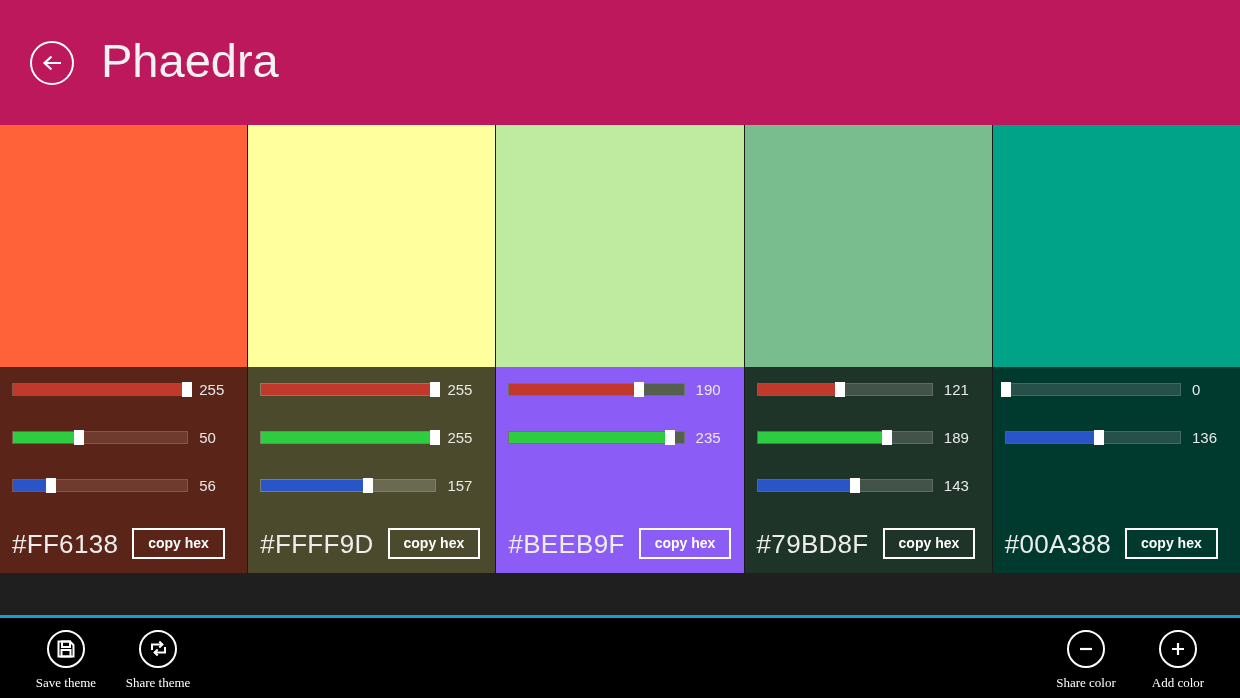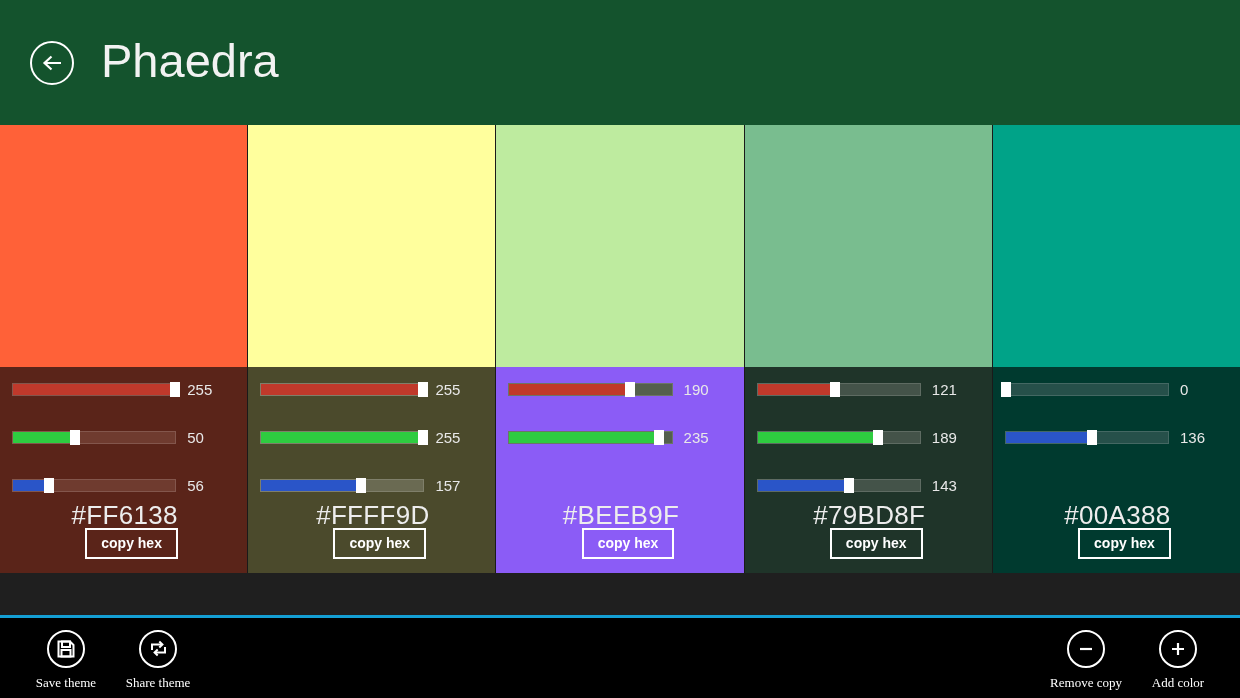--- a/index.html
+++ b/index.html
@@ -20,21 +20,21 @@
     height: 698px;
     background: #1f1f1f;
   }
 
   
   .header {
     position: absolute;
     left: 0; top: 0;
     width: 1240px;
     height: 125px;
-    background: #14532d;
+    background: #be185d;
     display: flex;
     align-items: center;
   }
   .back-btn {
     width: 44px;
     height: 44px;
     margin-left: 30px;
     border: 2px solid #ffffff;
     border-radius: 50%;
     box-sizing: border-box;
@@ -87,21 +87,21 @@
     flex: 1 1 auto;
     position: relative;
     padding: 0;
   }
 
   .slider-row {
     display: flex;
     align-items: center;
     height: 24px;
     margin: 0 0 0 12px;
-    padding-right: 26px;
+    padding-right: 14px;
   }
   .slider-row.r1 { margin-top: 10px; }
   .slider-row.r2 { margin-top: 24px; }
   .slider-row.r3 { margin-top: 24px; }
 
   .track {
     position: relative;
     height: 13px;
     flex: 1 1 auto;
     max-width: 190px;
@@ -134,21 +134,20 @@
   }
 
   .hex-row {
     position: absolute;
     left: 12px;
     right: 10px;
     bottom: 14px;
     display: flex;
     align-items: center;
     justify-content: flex-start;
-    flex-direction: column;
   }
   .hex-label {
     color: #ededed;
     font-size: 26px;
     font-weight: 300;
     letter-spacing: 0.3px;
     line-height: 1;
     white-space: nowrap;
   }
   .copy-btn {
@@ -416,21 +415,21 @@
           <div class="cmd-label">Share theme</div>
         </div>
       </div>
     <div class="appbar-right">
         <div class="cmd">
           <div class="cmd-circle">
             <svg width="20" height="20" viewBox="0 0 20 20">
               <path d="M4 10 H16" stroke="#ffffff" stroke-width="2.2"></path>
             </svg>
           </div>
-          <div class="cmd-label">Remove copy</div>
+          <div class="cmd-label">Share color</div>
         </div>
         <div class="cmd">
           <div class="cmd-circle">
             <svg width="20" height="20" viewBox="0 0 20 20">
               <path d="M4 10 H16 M10 4 V16" stroke="#ffffff" stroke-width="2.2"></path>
             </svg>
           </div>
           <div class="cmd-label">Add color</div>
         </div>
       </div>

